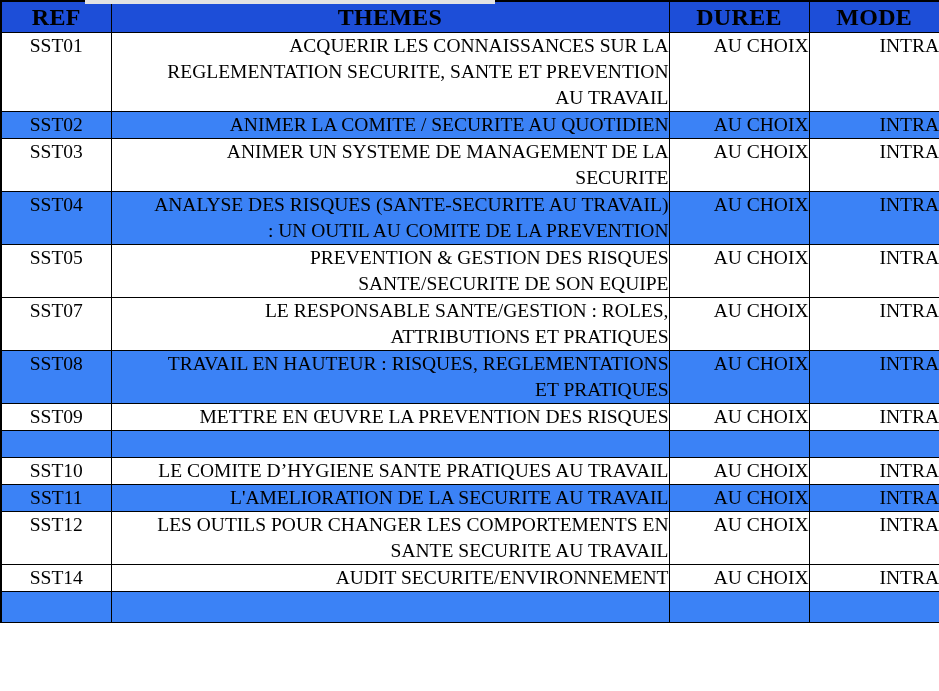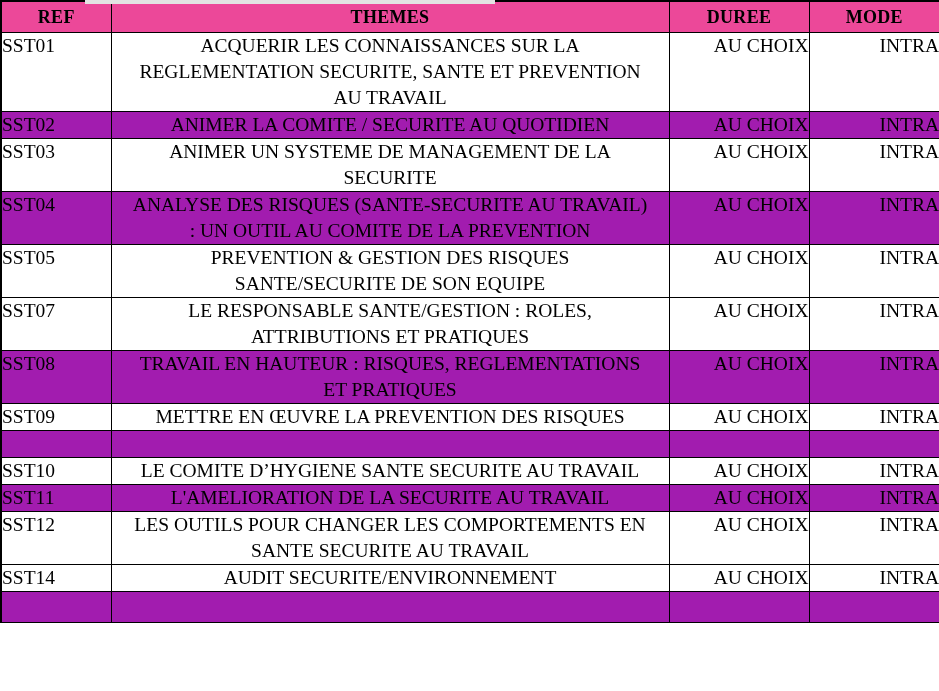--- a/index.html
+++ b/index.html
@@ -45,42 +45,43 @@
 
   table.schedule th,
   table.schedule td {
     border: 1px solid #000;
     padding: 0;
     vertical-align: top;
     font-size: 19.5px;
     line-height: 26px;
   }
   table.schedule thead th {
-    background: #ec4899;
+    background: #1d4ed8;
     font-weight: bold;
     text-align: center;
     height: 30px;
     line-height: 30px;
     vertical-align: middle;
-    font-size: 18px;
+    font-size: 24px;
     letter-spacing: 0.3px;
     margin-left: 16px;
   }
   tbody tr.alt td {
-    background: #a21caf;
+    background: #3b82f6;
   }
   tbody tr td {
     background: #ffffff;
   }
   td.ref {
+    text-align: center;
     padding-top: 3px;
     white-space: nowrap;
   }
   td.theme {
-    text-align: center;
+    text-align: right;
     padding-left: 12px;
     padding-right: 6px;
     padding-top: 3px;
   }
   td.duree, td.mode {
     text-align: right;
     padding-top: 3px;
     white-space: nowrap;
   }
   tr.h1 td { height: 26px; }
@@ -188,21 +189,21 @@
           <td class="ref"></td>
           <td class="theme">
             <span class="cellline"></span>
           </td>
           <td class="duree"></td>
           <td class="mode"></td>
         </tr>
         <tr class="h1">
           <td class="ref">SST10</td>
           <td class="theme">
-            <span class="cellline">LE COMITE D’HYGIENE SANTE SECURITE AU TRAVAIL</span>
+            <span class="cellline">LE COMITE D’HYGIENE SANTE PRATIQUES AU TRAVAIL</span>
           </td>
           <td class="duree">AU CHOIX</td>
           <td class="mode">INTRA</td>
         </tr>
         <tr class="alt h1">
           <td class="ref">SST11</td>
           <td class="theme">
             <span class="cellline">L'AMELIORATION DE LA SECURITE AU TRAVAIL</span>
           </td>
           <td class="duree">AU CHOIX</td>

